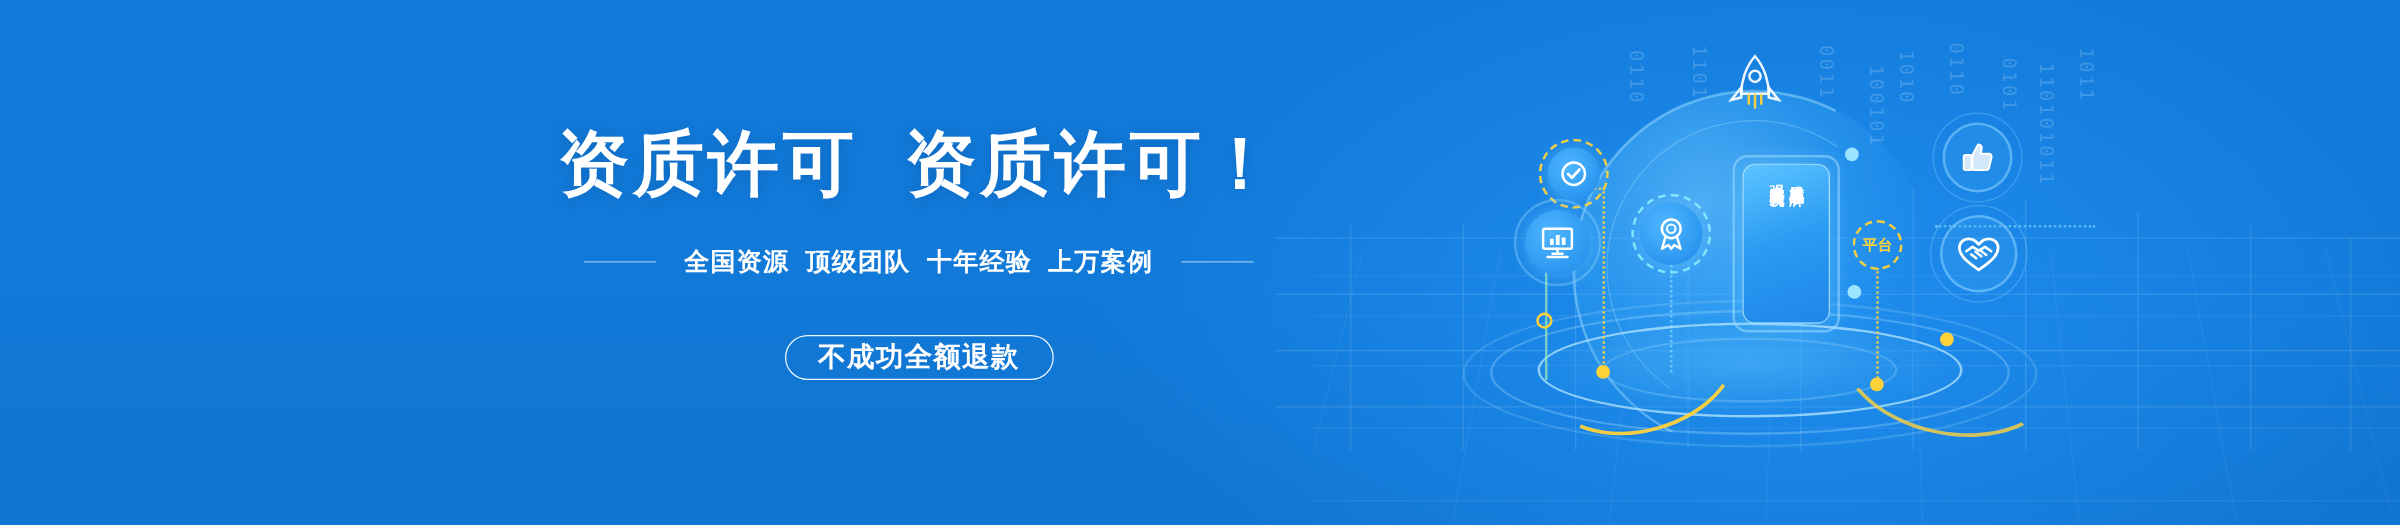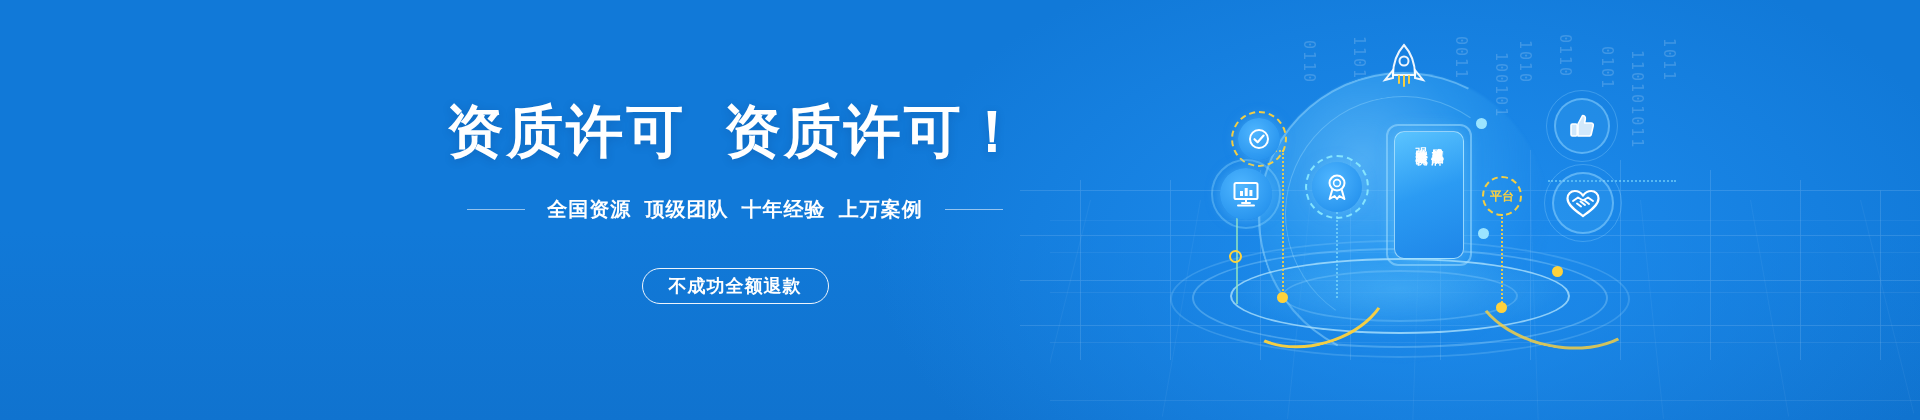--- a/index.html
+++ b/index.html
@@ -280,21 +280,21 @@
   }
   .cta {
     display: inline-flex;
     align-items: center;
     justify-content: center;
     height: 36px;
     padding: 0 26px;
     border: 1.5px solid rgba(255,255,255,.92);
     border-radius: 18px;
     color: #ffffff;
-    font-size: 18px;
+    font-size: 22px;
     font-weight: 700;
     letter-spacing: 1px;
     background: transparent;
     cursor: pointer;
     white-space: nowrap;
   }
 
   svg { display: block; }
 </style>
 </head>

